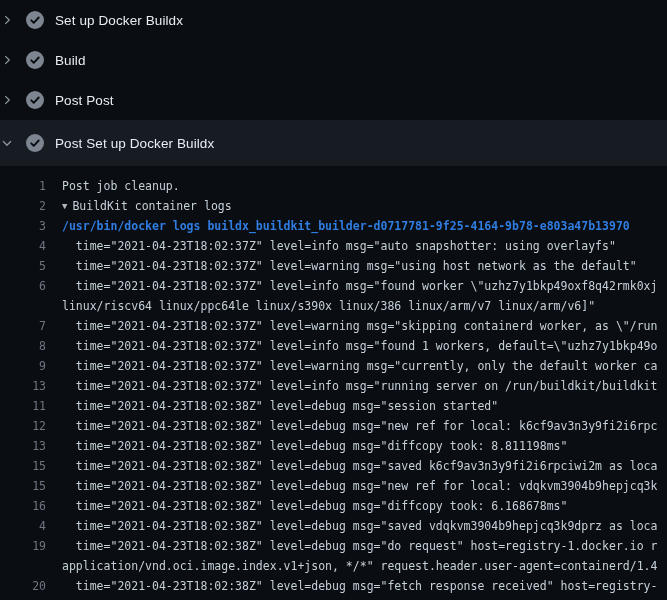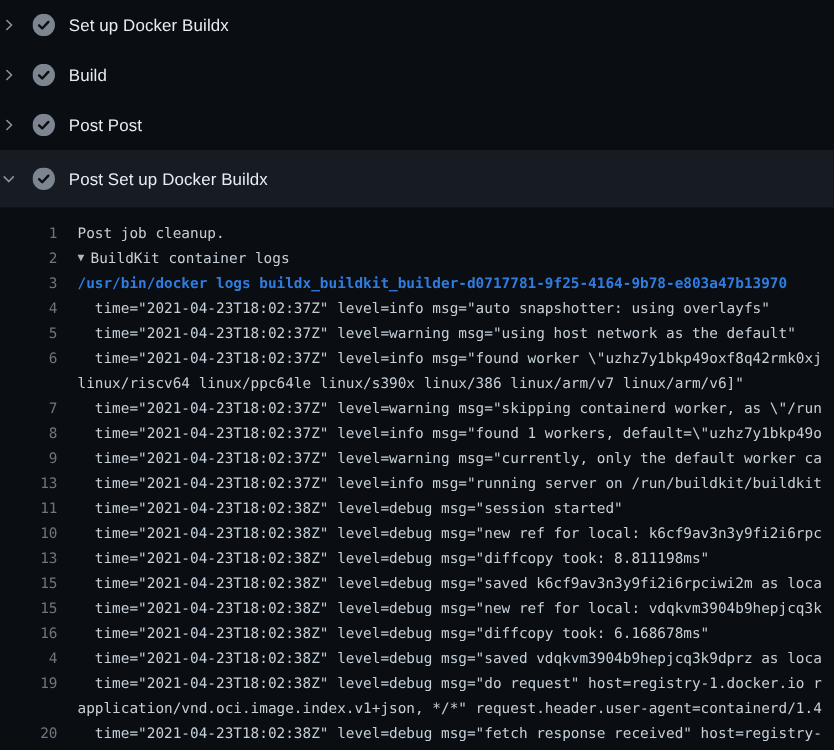--- a/index.html
+++ b/index.html
@@ -166,21 +166,21 @@
     <span class="ln">13</span>
     <span class="lt">  time="2021-04-23T18:02:37Z" level=info msg="running server on /run/buildkit/buildkit</span>
   </div>
 
   <div class="log-row kind-plain">
     <span class="ln">11</span>
     <span class="lt">  time="2021-04-23T18:02:38Z" level=debug msg="session started"</span>
   </div>
 
   <div class="log-row kind-plain">
-    <span class="ln">10</span>
+    <span class="ln">12</span>
     <span class="lt">  time="2021-04-23T18:02:38Z" level=debug msg="new ref for local: k6cf9av3n3y9fi2i6rpc</span>
   </div>
 
   <div class="log-row kind-plain">
     <span class="ln">13</span>
     <span class="lt">  time="2021-04-23T18:02:38Z" level=debug msg="diffcopy took: 8.811198ms"</span>
   </div>
 
   <div class="log-row kind-plain">
     <span class="ln">15</span>

